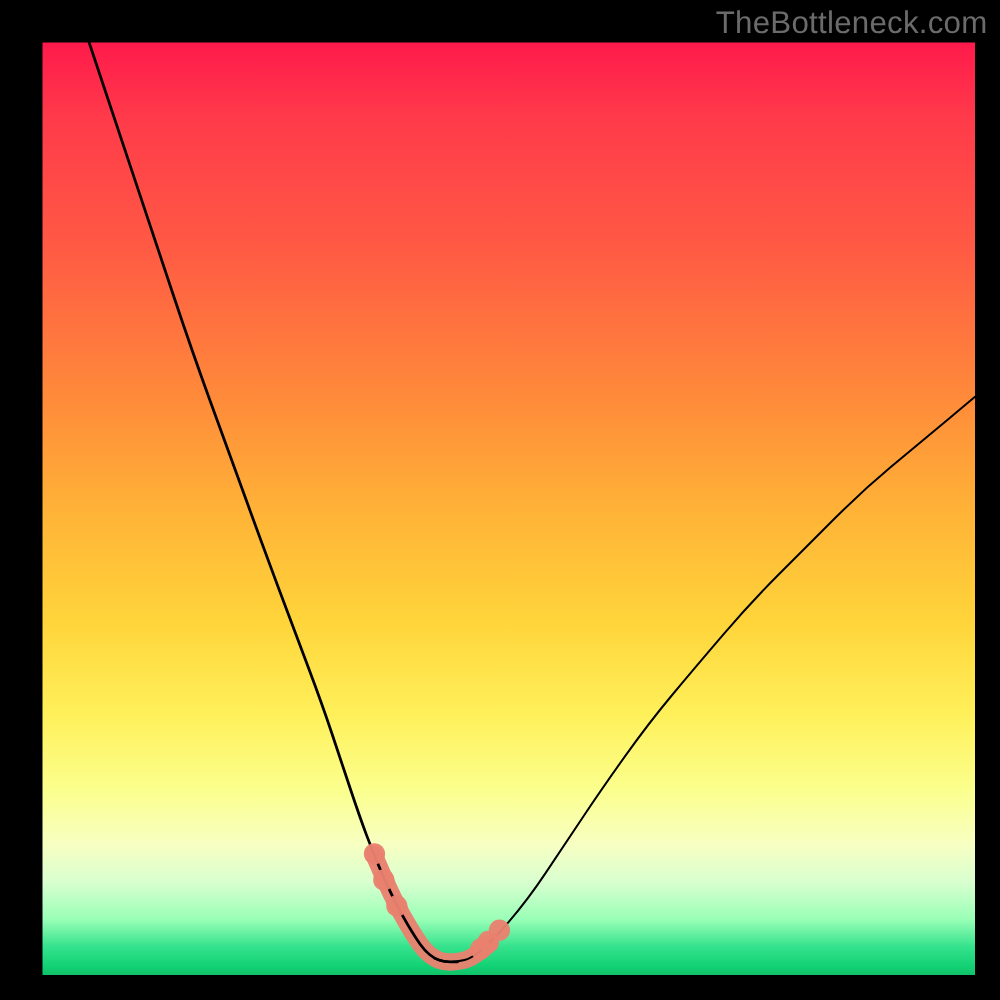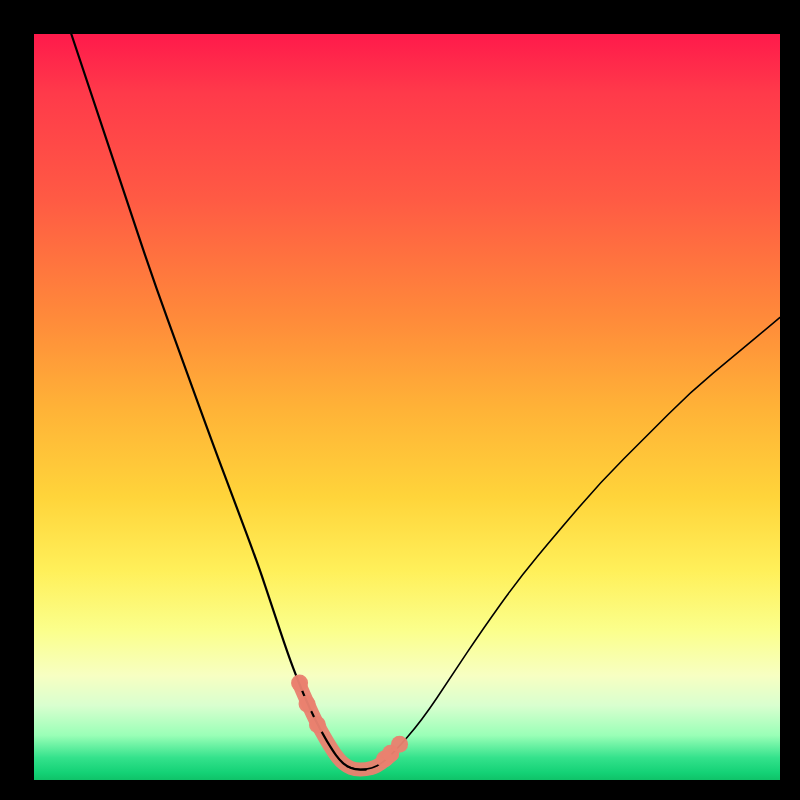--- a/index.html
+++ b/index.html
@@ -90,20 +90,21 @@
   .dot {
     fill: #e9816f;
     opacity: 0.96;
   }
 </style>
 </head>
 <body>
 
 <div class="frame">
 
+  <div class="watermark">TheBottleneck.com</div>
 
   <div class="plot-area">
 
     <svg class="curve" viewBox="0 0 746 746" preserveAspectRatio="none">
 
       <path id="hlPath" class="highlight-path" d="M 264.83 649.02 Q 276.02 675.13 281.615 686.3199999999999 Q 287.21 697.51 292.805 706.835 Q 298.40000000000003 716.16 302.13 721.3820000000001 Q 305.85999999999996 726.604 309.59 729.588 Q 313.32 732.572 317.04999999999995 734.0640000000001 Q 320.78 735.556 326.375 735.556 Q 331.97 735.556 337.56500000000005 734.0640000000001 Q 343.16 732.572 350.62 726.604 L 358.08 720.636"></path>
       <path id="leftPath" class="stroke-main" d="M 37.300000000000004 0 Q 59.68 67.13999999999999 74.6 111.89999999999998 Q 89.52 156.65999999999997 104.44 201.41999999999996 Q 119.36 246.17999999999995 134.28 287.2099999999999 Q 149.20000000000002 328.23999999999995 164.12 369.27 Q 179.04 410.3 190.23000000000002 440.14 Q 201.42000000000002 469.98 212.61 499.82000000000005 Q 223.79999999999998 529.6600000000001 231.26 552.04 Q 238.72 574.42 246.18 596.8 Q 253.64000000000001 619.18 259.235 634.0999999999999 Q 264.83 649.02 270.42499999999995 662.075 Q 276.02 675.13 281.615 686.3199999999999 Q 287.21 697.51 292.805 706.835 Q 298.40000000000003 716.16 302.13 721.3820000000001 Q 305.85999999999996 726.604 309.59 729.588 Q 313.32 732.572 317.04999999999995 734.0640000000001 Q 320.78 735.556 326.375 735.556 L 331.97 735.556"></path>
       <path id="rightPath" class="stroke-thin" d="M 313.32 732.572 Q 320.78 735.556 326.375 735.556 Q 331.97 735.556 337.56500000000005 734.0640000000001 Q 343.16 732.572 350.62 726.604 Q 358.08 720.636 373 703.4780000000001 Q 387.92 686.32 402.84000000000003 663.94 Q 417.76000000000005 641.56 432.68 619.18 Q 447.59999999999997 596.8 466.25 570.6899999999999 Q 484.90000000000003 544.5799999999999 503.54999999999995 522.1999999999999 Q 522.1999999999999 499.82 544.5799999999999 473.71 Q 566.96 447.59999999999997 589.3399999999999 425.21999999999997 Q 611.7199999999999 402.84 634.0999999999999 380.46 Q 656.48 358.08 678.86 339.43 Q 701.24 320.78000000000003 723.62 302.13 L 746 283.48"></path>
       <g id="dots">
           <circle class="dot" cx="265.576" cy="649.02" r="8.5"></circle>

